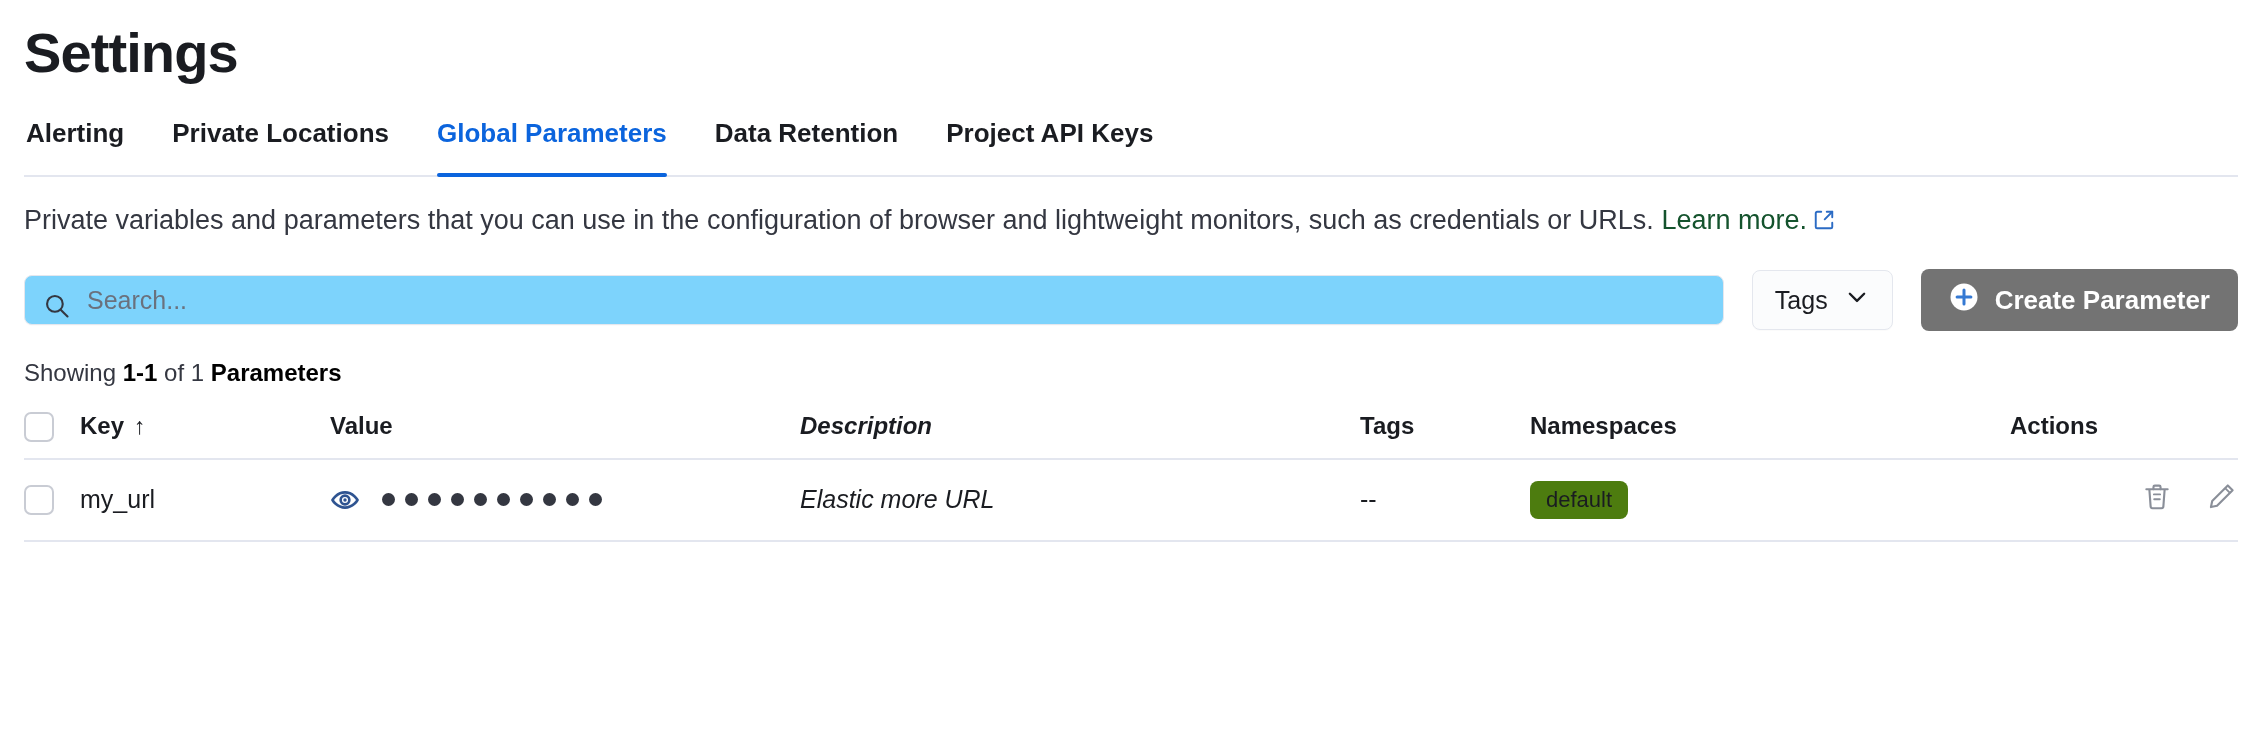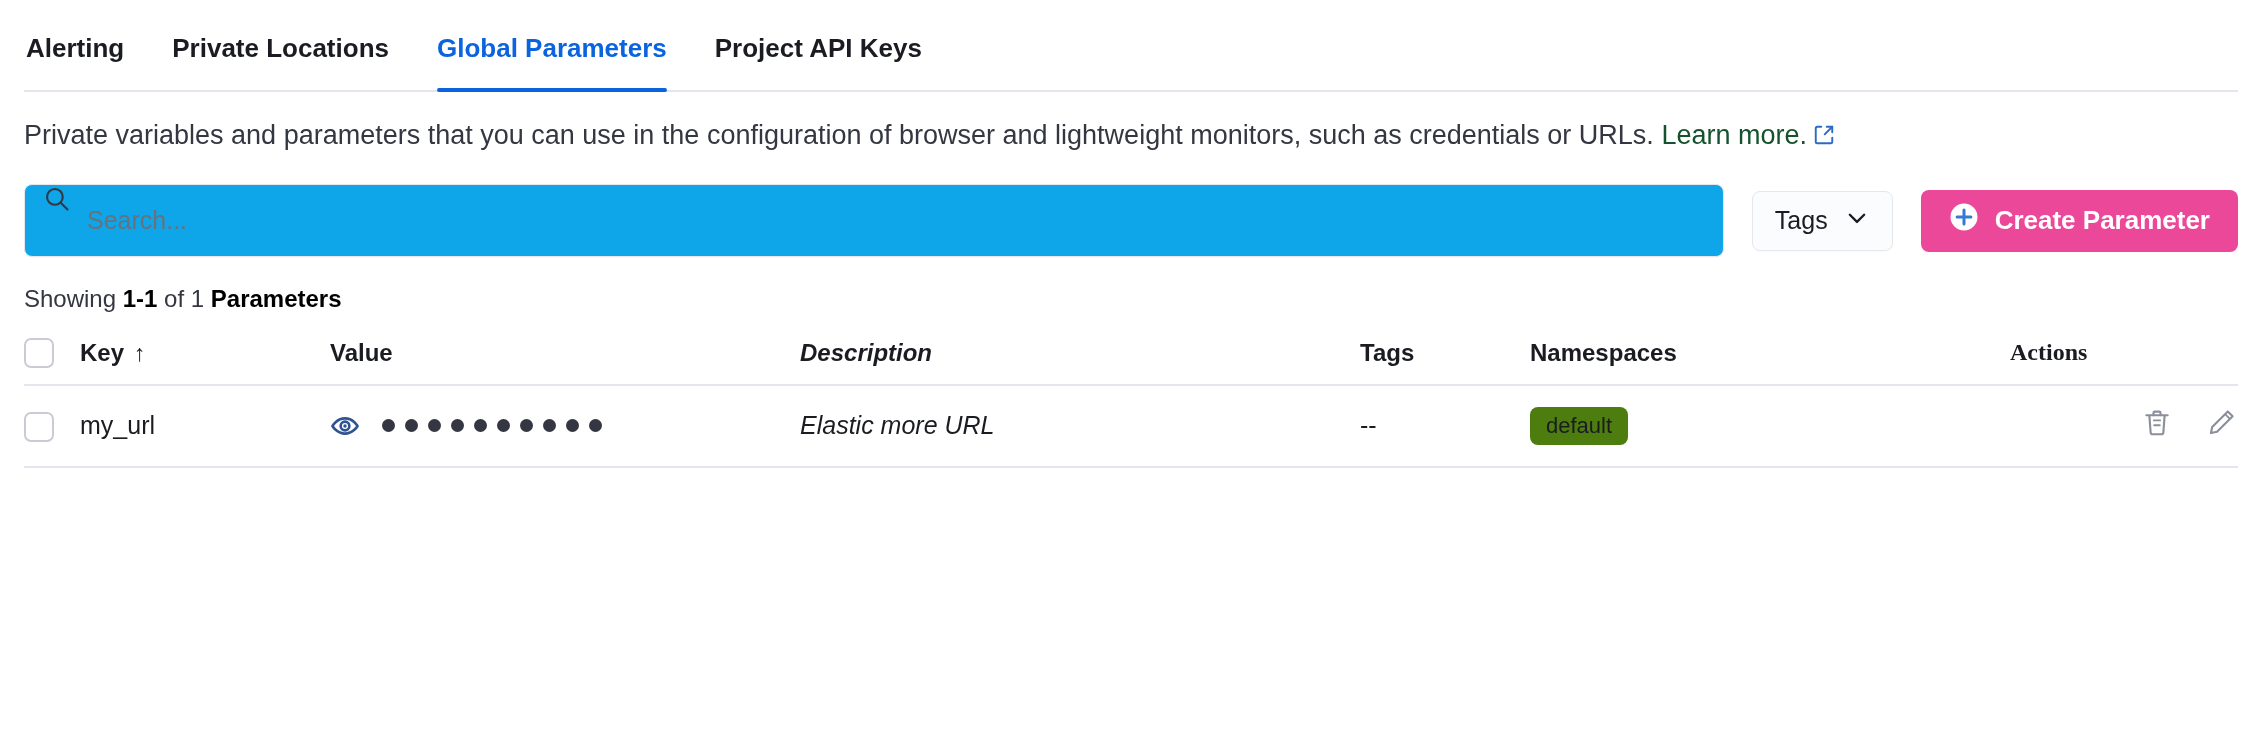--- a/index.html
+++ b/index.html
@@ -73,26 +73,26 @@
 
   
   .controls {
     display: flex;
     align-items: center;
     margin-top: 30px;
     gap: 28px;
   }
   .search-box {
     flex: 1;
-    height: 73px;
-    background: #0ea5e9;
+    height: 50px;
+    background: #7dd3fc;
     border: 1px solid #e4e7ee;
     border-radius: 8px;
     display: flex;
-    align-items: flex-start;
+    align-items: flex-end;
     padding: 0 18px;
     gap: 16px;
     box-shadow: 0 1px 1px rgba(0,0,0,0.02);
   }
   .search-box input {
     border: none;
     outline: none;
     background: transparent;
     font-family: "Liberation Sans", sans-serif;
     font-size: 25px;
@@ -114,21 +114,21 @@
     gap: 16px;
     padding: 0 22px;
     font-size: 25px;
     color: #1a1c21;
     cursor: pointer;
     box-shadow: 0 1px 1px rgba(0,0,0,0.02);
   }
 
   .create-btn {
     height: 62px;
-    background: #ec4899;
+    background: #737373;
     border: none;
     border-radius: 8px;
     display: flex;
     align-items: center;
     gap: 16px;
     padding: 0 28px;
     color: #ffffff;
     font-size: 26px;
     font-weight: 700;
     font-family: "Liberation Sans", sans-serif;
@@ -166,21 +166,21 @@
     padding: 20px 0;
     border-bottom: 2px solid #e3e6ef;
     vertical-align: middle;
   }
   .col-check  { width: 56px; }
   .col-key    { width: 250px; }
   .col-value  { width: 470px; }
   .col-desc   { width: 560px; font-style: italic; }
   .col-tags   { width: 170px; }
   .col-ns     { width: 480px; }
-  .col-actions{ width: auto; font-family: Liberation Serif, serif; }
+  .col-actions{ width: auto; }
   th.col-actions, td.col-actions { text-align: right; }
 
   .checkbox {
     width: 30px; height: 30px;
     border: 2px solid #c9ccd4;
     border-radius: 7px;
     background: #fff;
     display: inline-block;
     cursor: pointer;
     vertical-align: middle;
@@ -212,25 +212,27 @@
 
   .actions { display: inline-flex; gap: 30px; align-items: center; justify-content: flex-end; }
   .icon-btn { cursor: pointer; display: inline-flex; }
   .muted { color: #343741; }
 </style>
 </head>
 <body>
 
 <div class="page">
 
+  <h1 class="page-title">Settings</h1>
 
   <div class="tabs">
     <div class="tab">Alerting</div>
     <div class="tab">Private Locations</div>
     <div class="tab active">Global Parameters</div>
+    <div class="tab">Data Retention</div>
     <div class="tab">Project API Keys</div>
   </div>
 
   <p class="desc">
     <span>Private variables and parameters that you can use in the configuration of browser and lightweight monitors, such as credentials or URLs.</span>
     <a href="#"><span>Learn more.</span><span class="ext-icon"><svg width="22" height="22" viewBox="0 0 16 16" fill="none">
             <path d="M6 2H3a1 1 0 0 0-1 1v10a1 1 0 0 0 1 1h10a1 1 0 0 0 1-1v-3" stroke="#2b6bc4" stroke-width="1.4" stroke-linecap="round"></path>
             <path d="M10 2h4v4" stroke="#2b6bc4" stroke-width="1.4" stroke-linecap="round" stroke-linejoin="round"></path>
             <path d="M14 2L8.5 7.5" stroke="#2b6bc4" stroke-width="1.4" stroke-linecap="round"></path>
           </svg></span></a>

